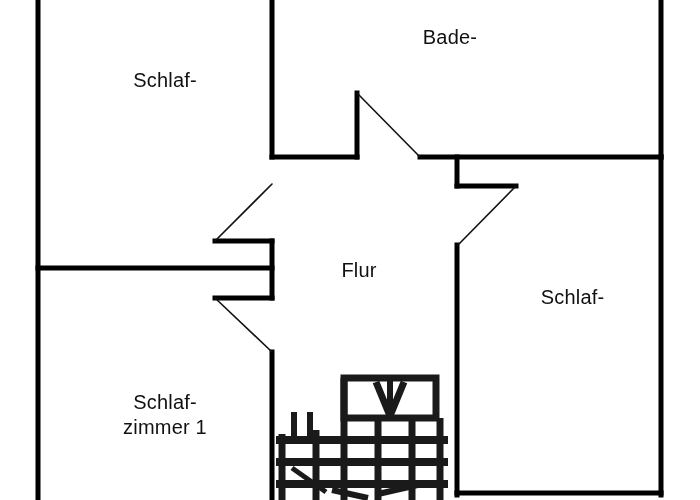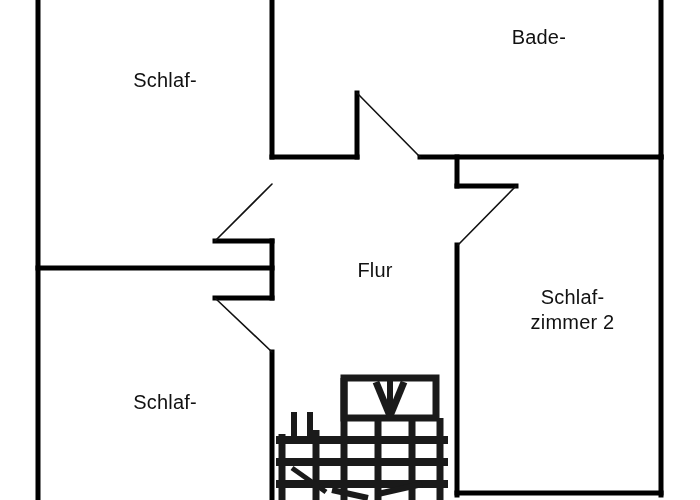--- a/index.html
+++ b/index.html
@@ -33,22 +33,22 @@
     line-height: 25px;
     letter-spacing: 0.2px;
     white-space: nowrap;
     user-select: none;
   }
   .room-label .line {
     display: block;
   }
   
   #label-schlafzimmer3 { left: 60px; top: 68px;  width: 210px; }
-  #label-badezimmer    { left: 366px; top: 25px; width: 200px; text-align: right; }
-  #label-flur          { left: 300px; top: 258px; width: 150px; }
+  #label-badezimmer    { left: 350px; top: 25px; width: 200px; }
+  #label-flur          { left: 284px; top: 258px; width: 150px; }
   #label-schlafzimmer2 { left: 475px; top: 285px; width: 195px; }
   #label-schlafzimmer1 { left: 60px;  top: 390px; width: 210px; }
 
   .stairs-raster {
     position: absolute;
     left: 272px;
     top: 372px;
     width: 185px;
     height: 128px;
     overflow: hidden;
@@ -153,20 +153,20 @@
   <div class="room-label" id="label-badezimmer">
     <span class="line">Bade-</span>
   </div>
 
   <div class="room-label" id="label-flur">
     <span class="line">Flur</span>
   </div>
 
   <div class="room-label" id="label-schlafzimmer2">
     <span class="line">Schlaf-</span>
-    <span class="line">zimmer 2</span>
   </div>
 
   <div class="room-label" id="label-schlafzimmer1">
     <span class="line">Schlaf-</span>
+    <span class="line">zimmer 1</span>
   </div>
 
 </div>
 
 </body></html>

